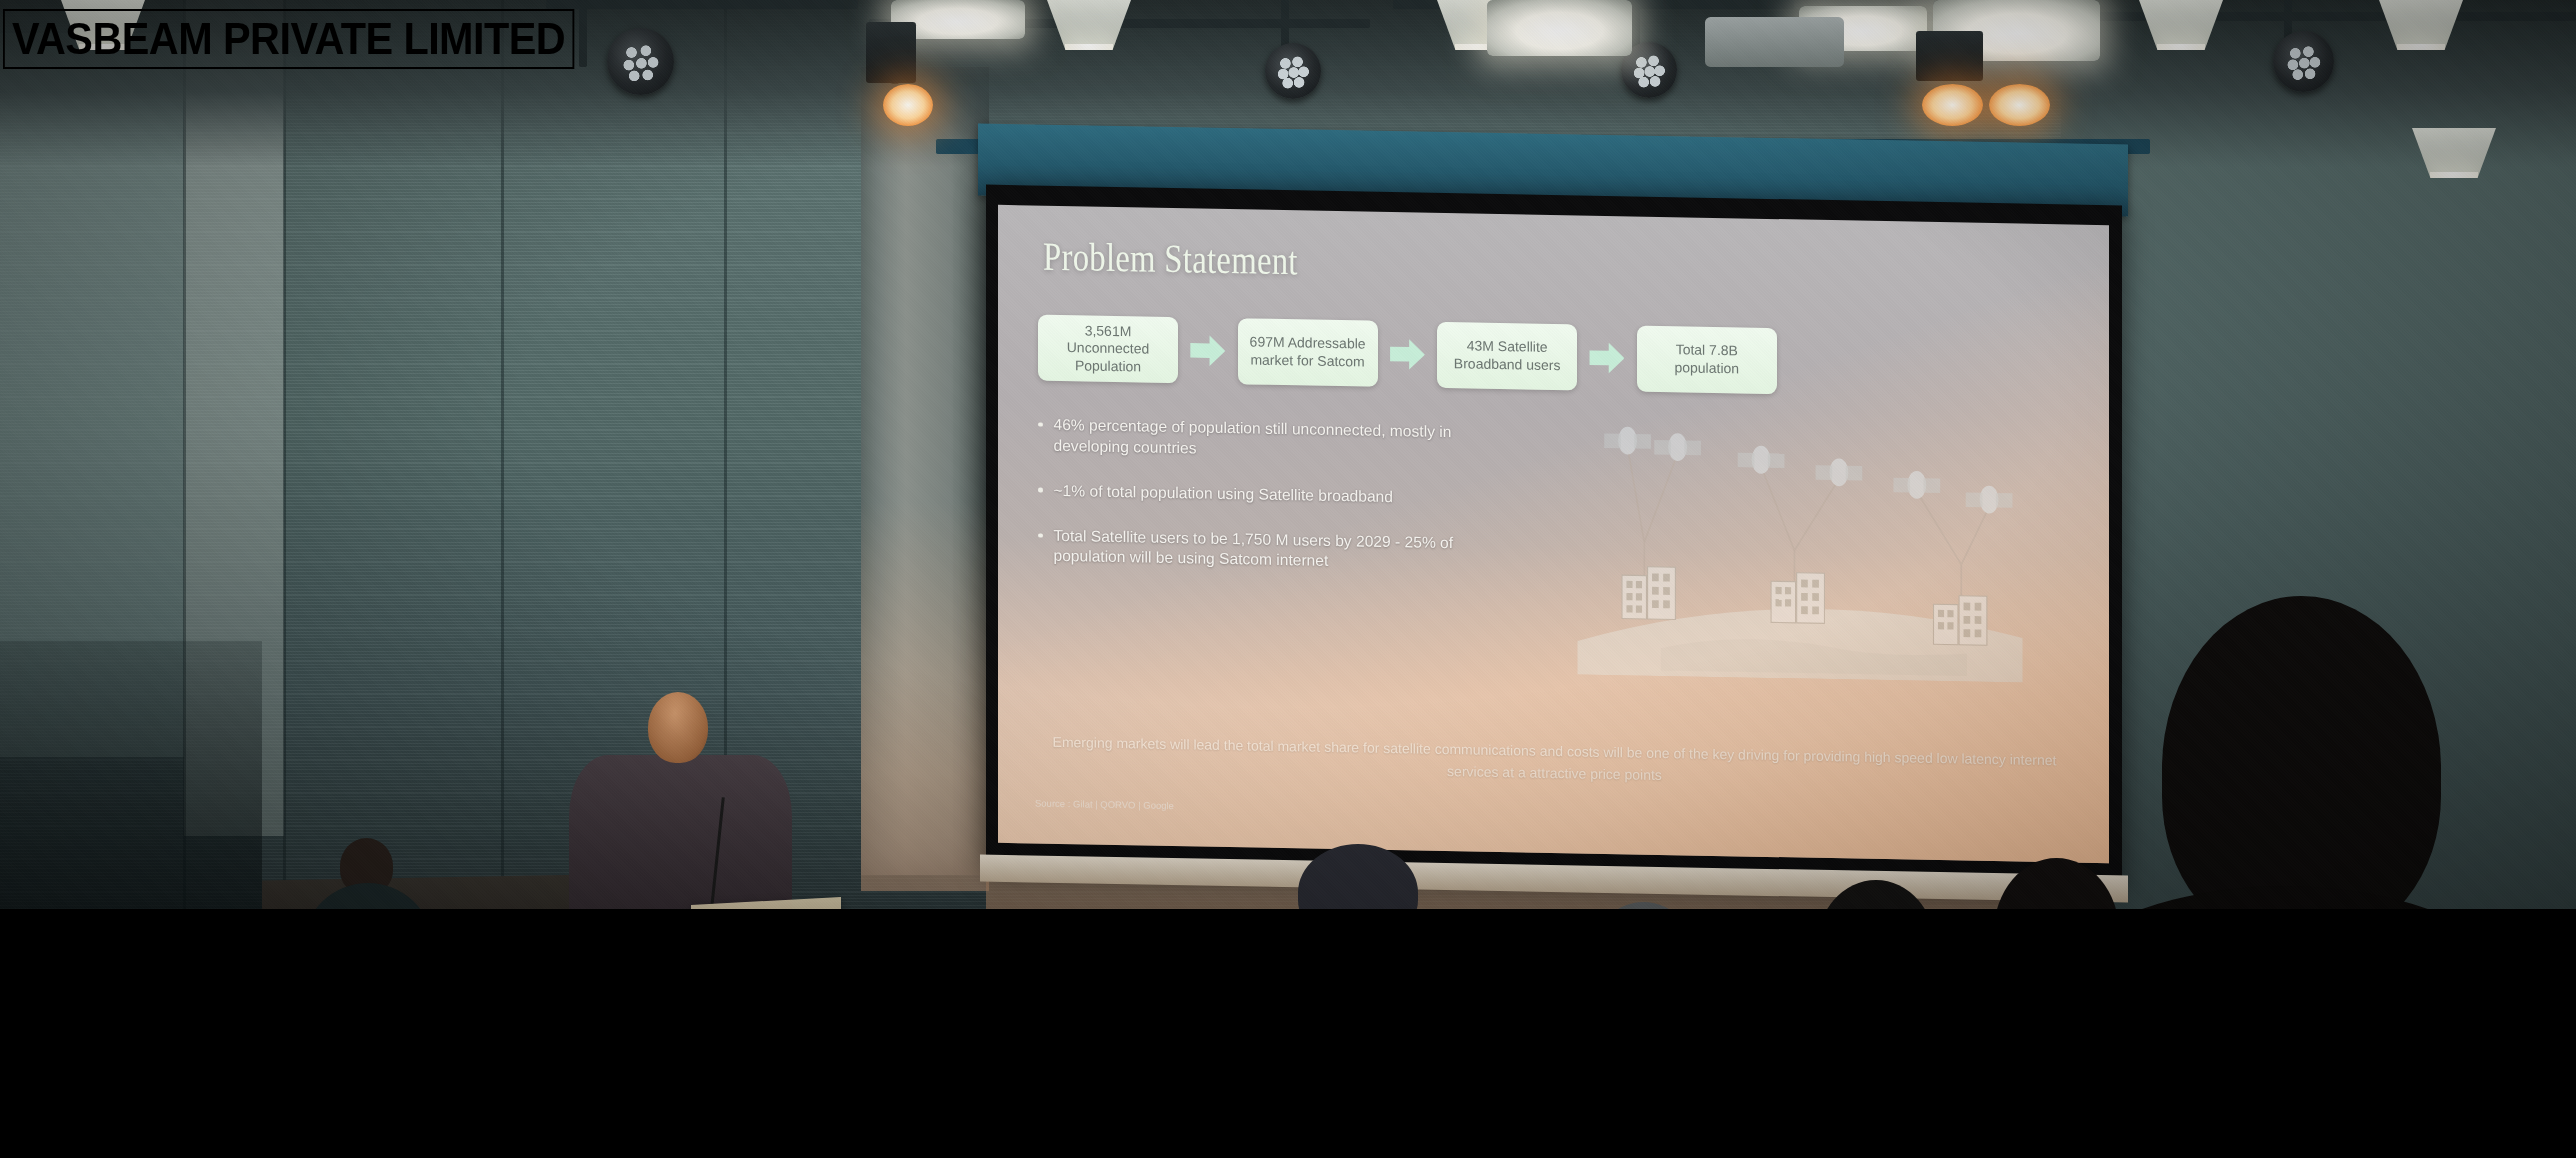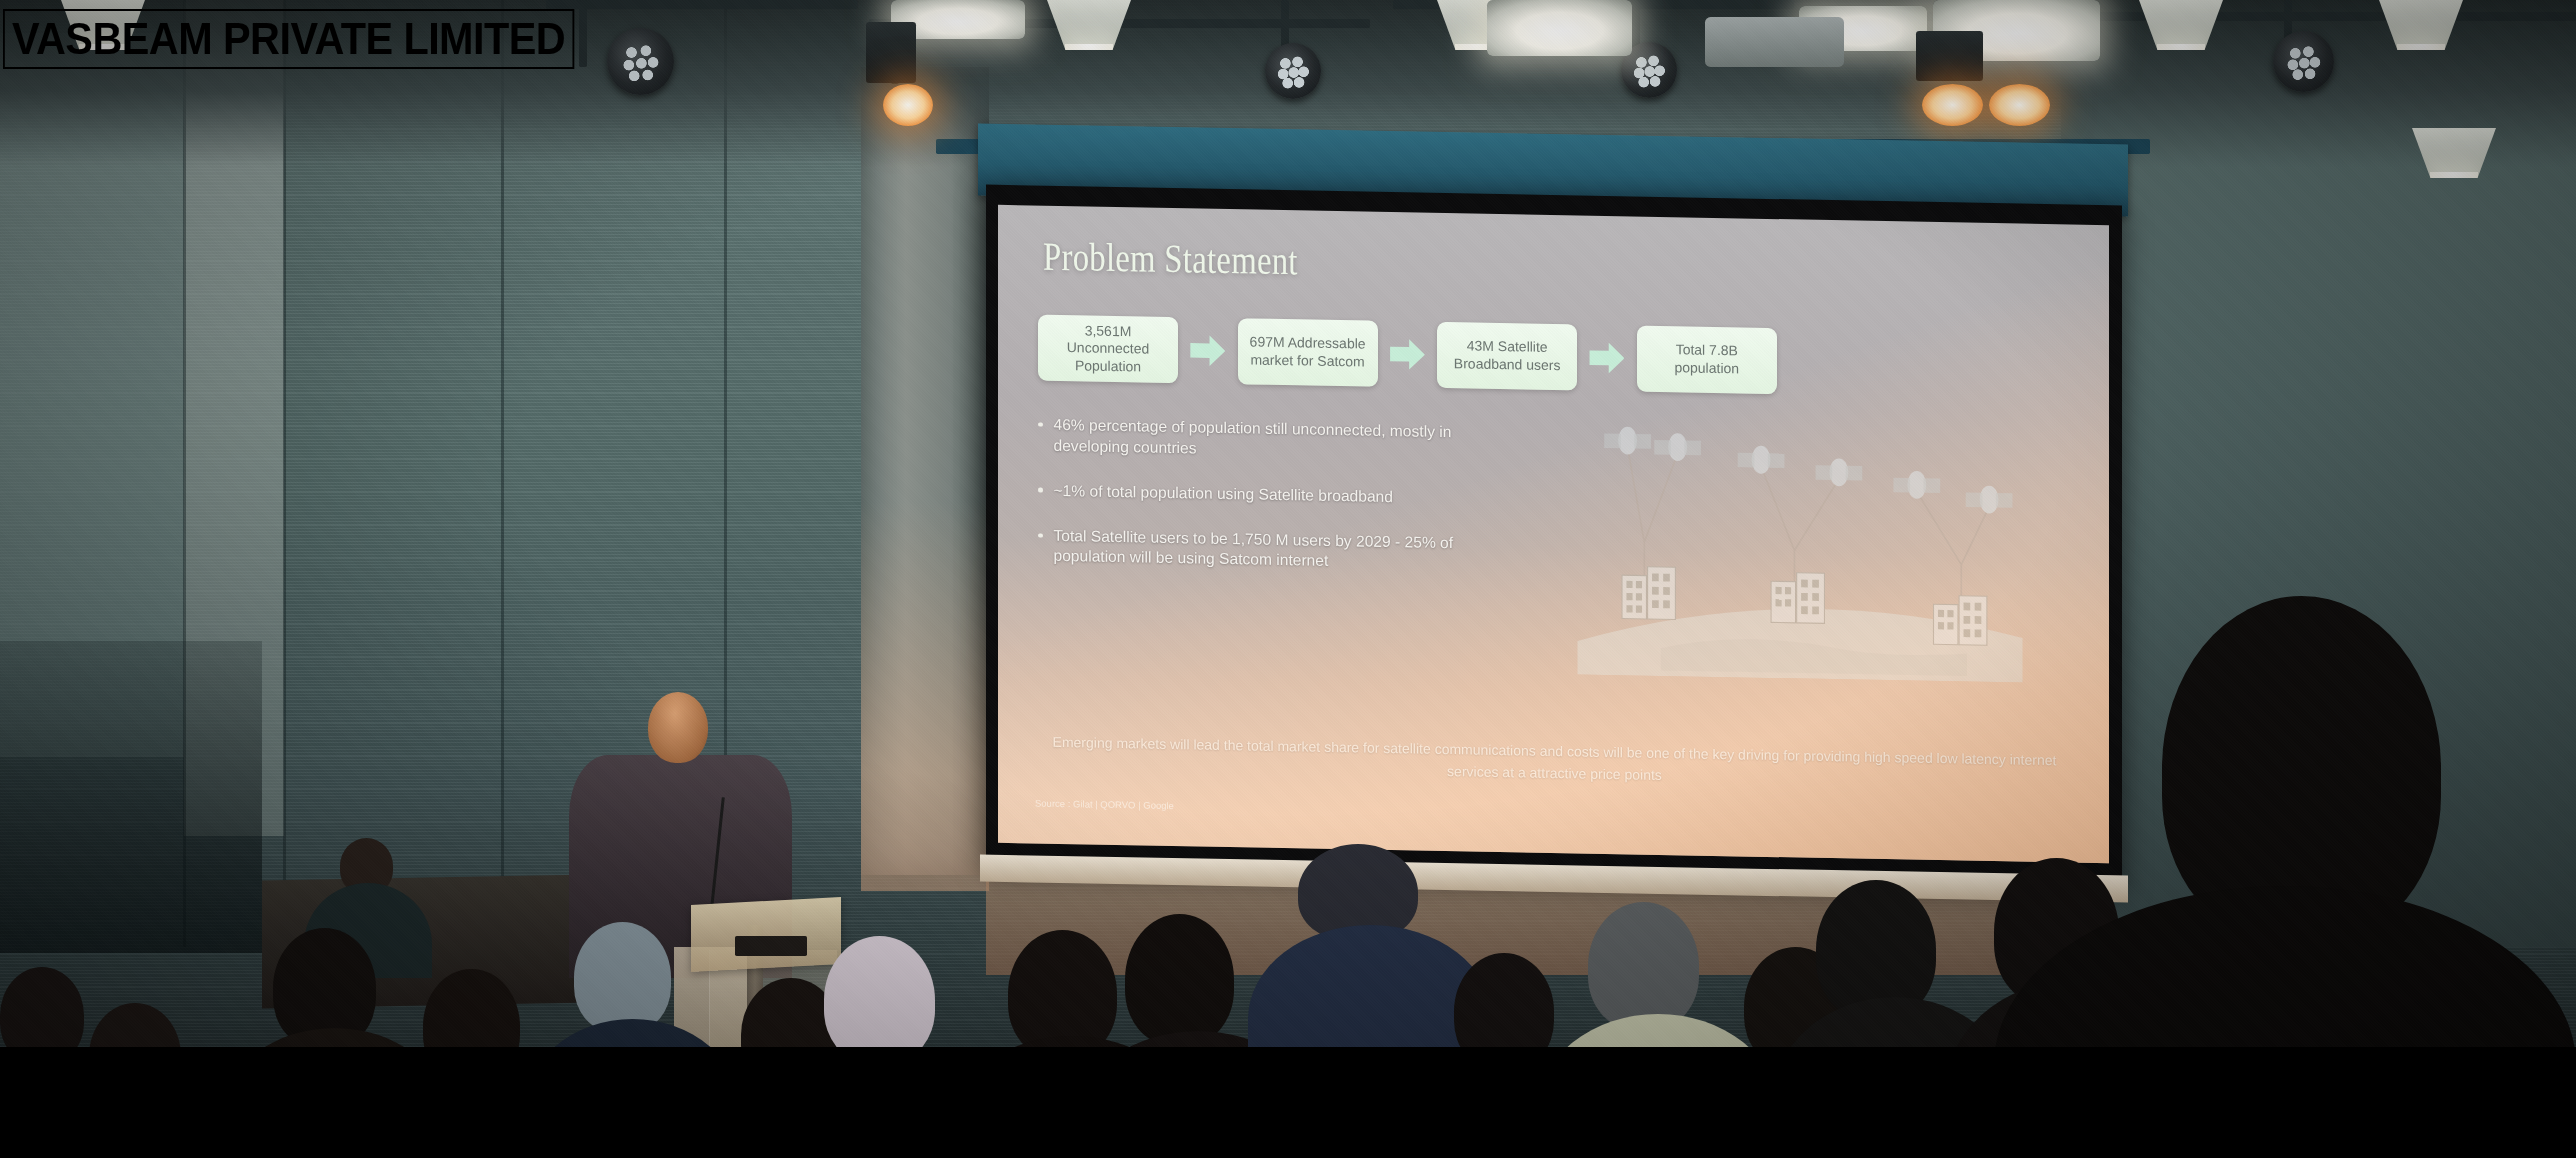--- a/index.html
+++ b/index.html
@@ -1,21 +1,21 @@
 <!DOCTYPE html>
 <html style="font-size:9px"><head>
 <meta charset="utf-8">
 <style>
   * { margin:0; padding:0; box-sizing:border-box; }
   html,body { background:#000; }
   body { font-family:"Liberation Sans", sans-serif; }
 
   #scene {
     position:relative;
-    width:2576px; height:1047px;
+    width:2576px; height:909px;
     overflow:hidden;
     background:#3c4a47;
   }
 
   
   .wall-base {
     position:absolute; inset:0;
     background:
       linear-gradient(180deg,#6d8180 0%,#5d7472 18%,#546b69 45%,#44585a 75%,#2c3a3c 100%);
   }

